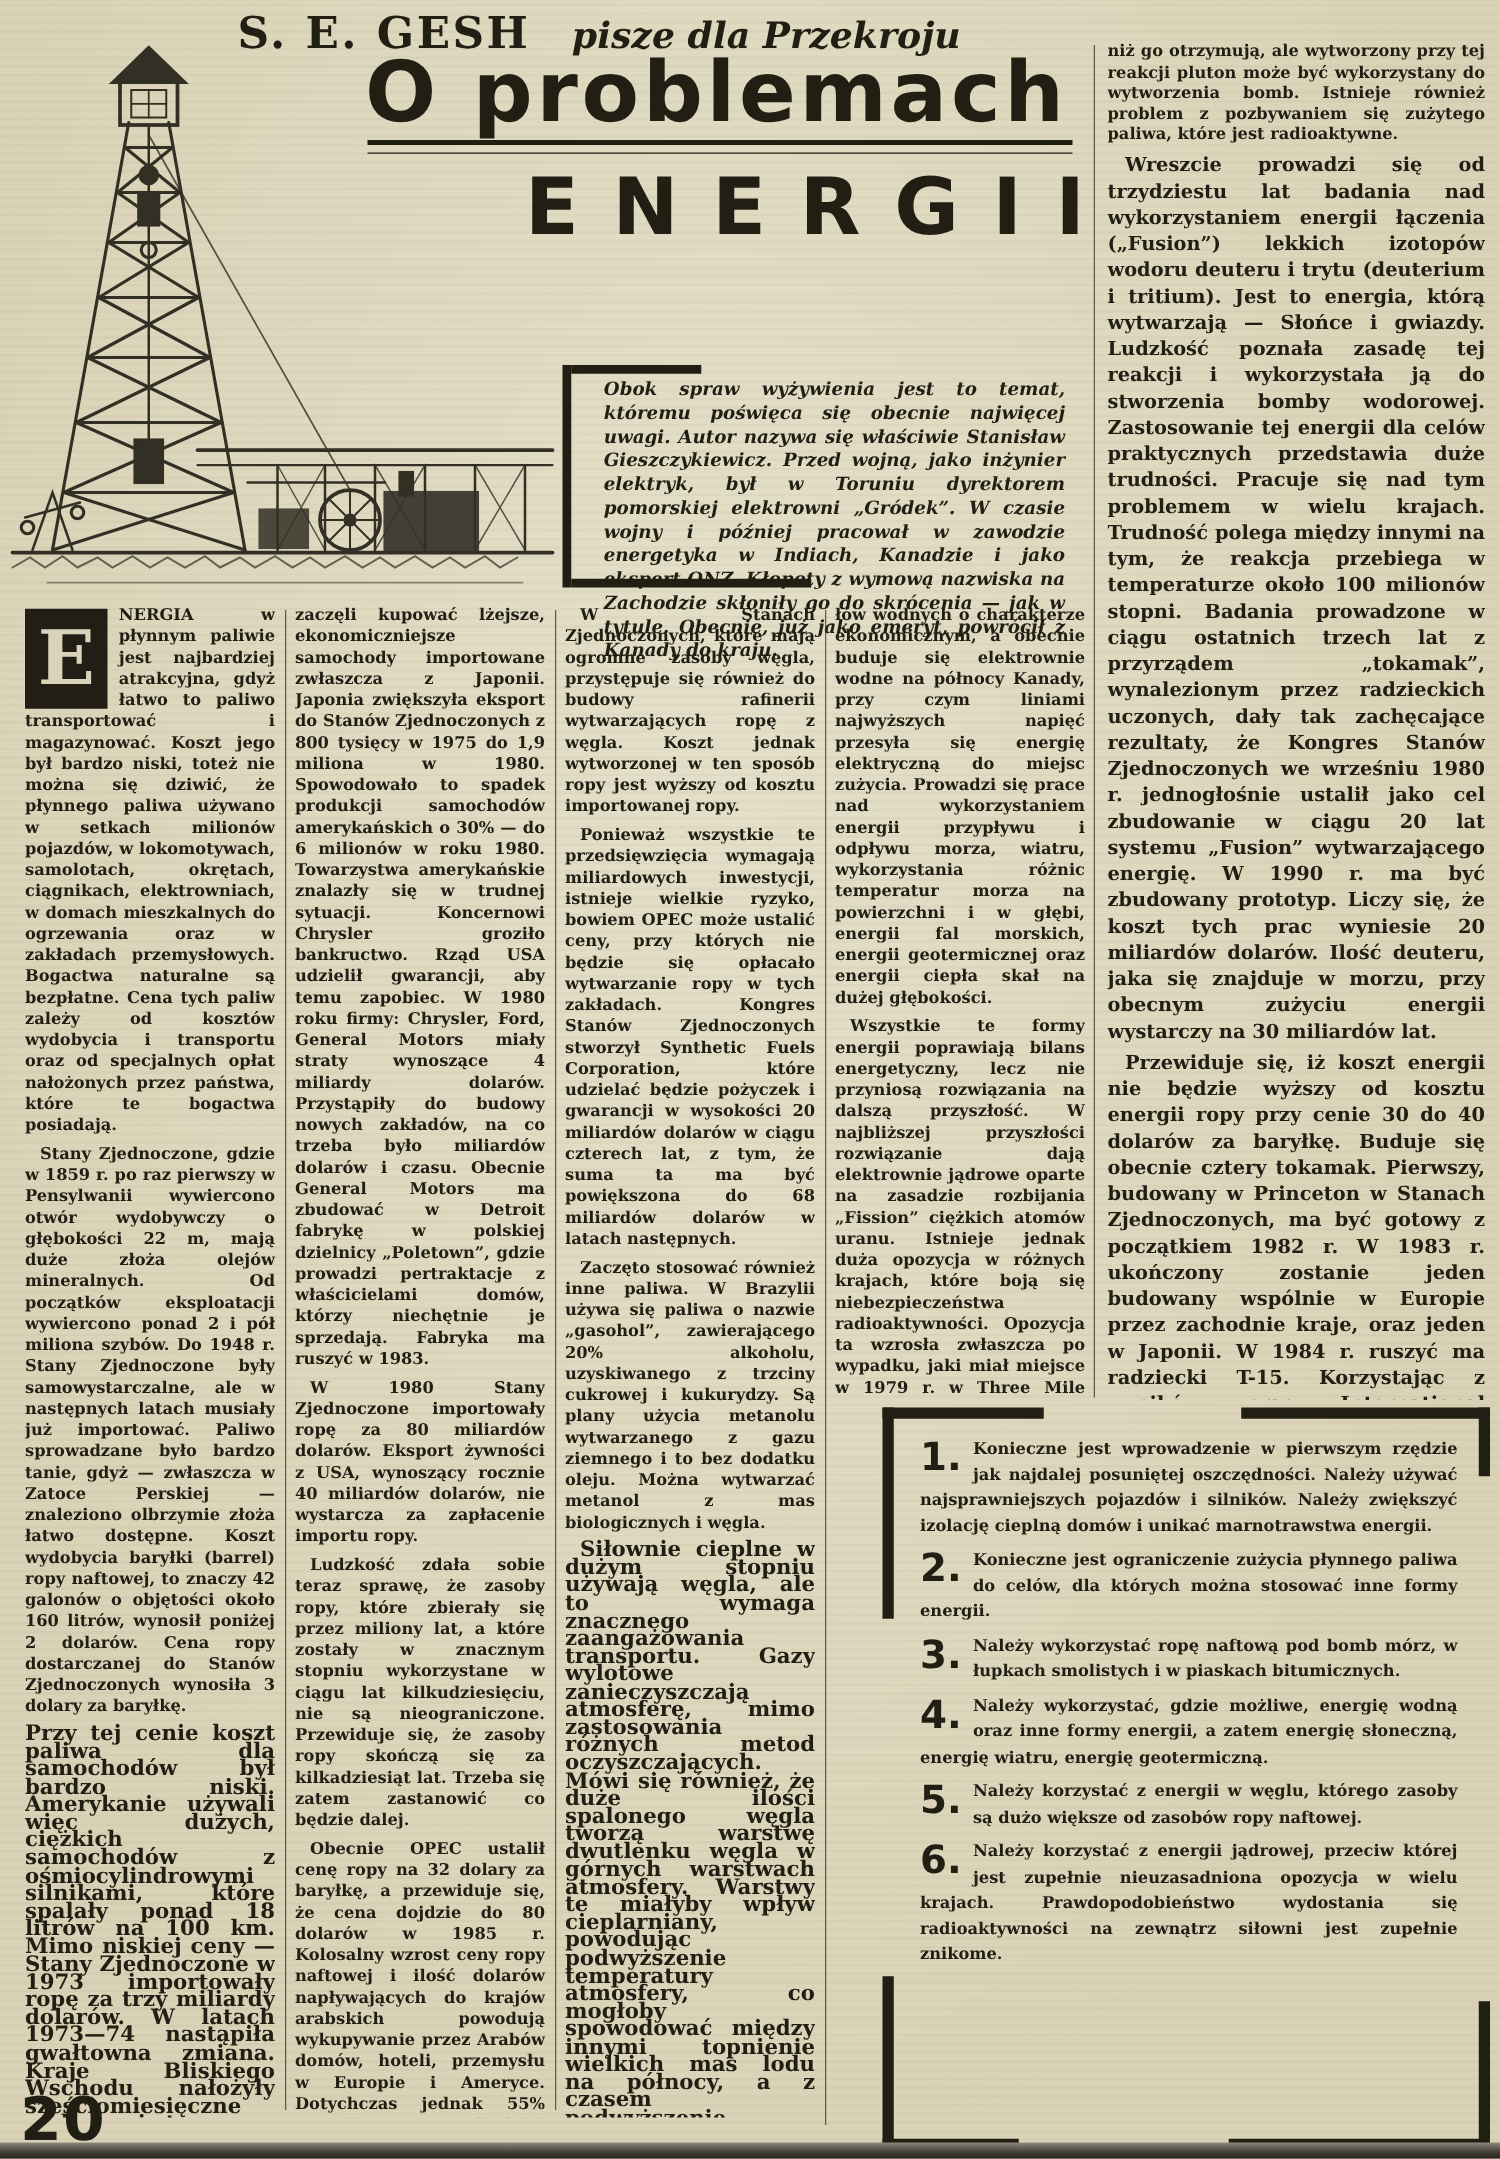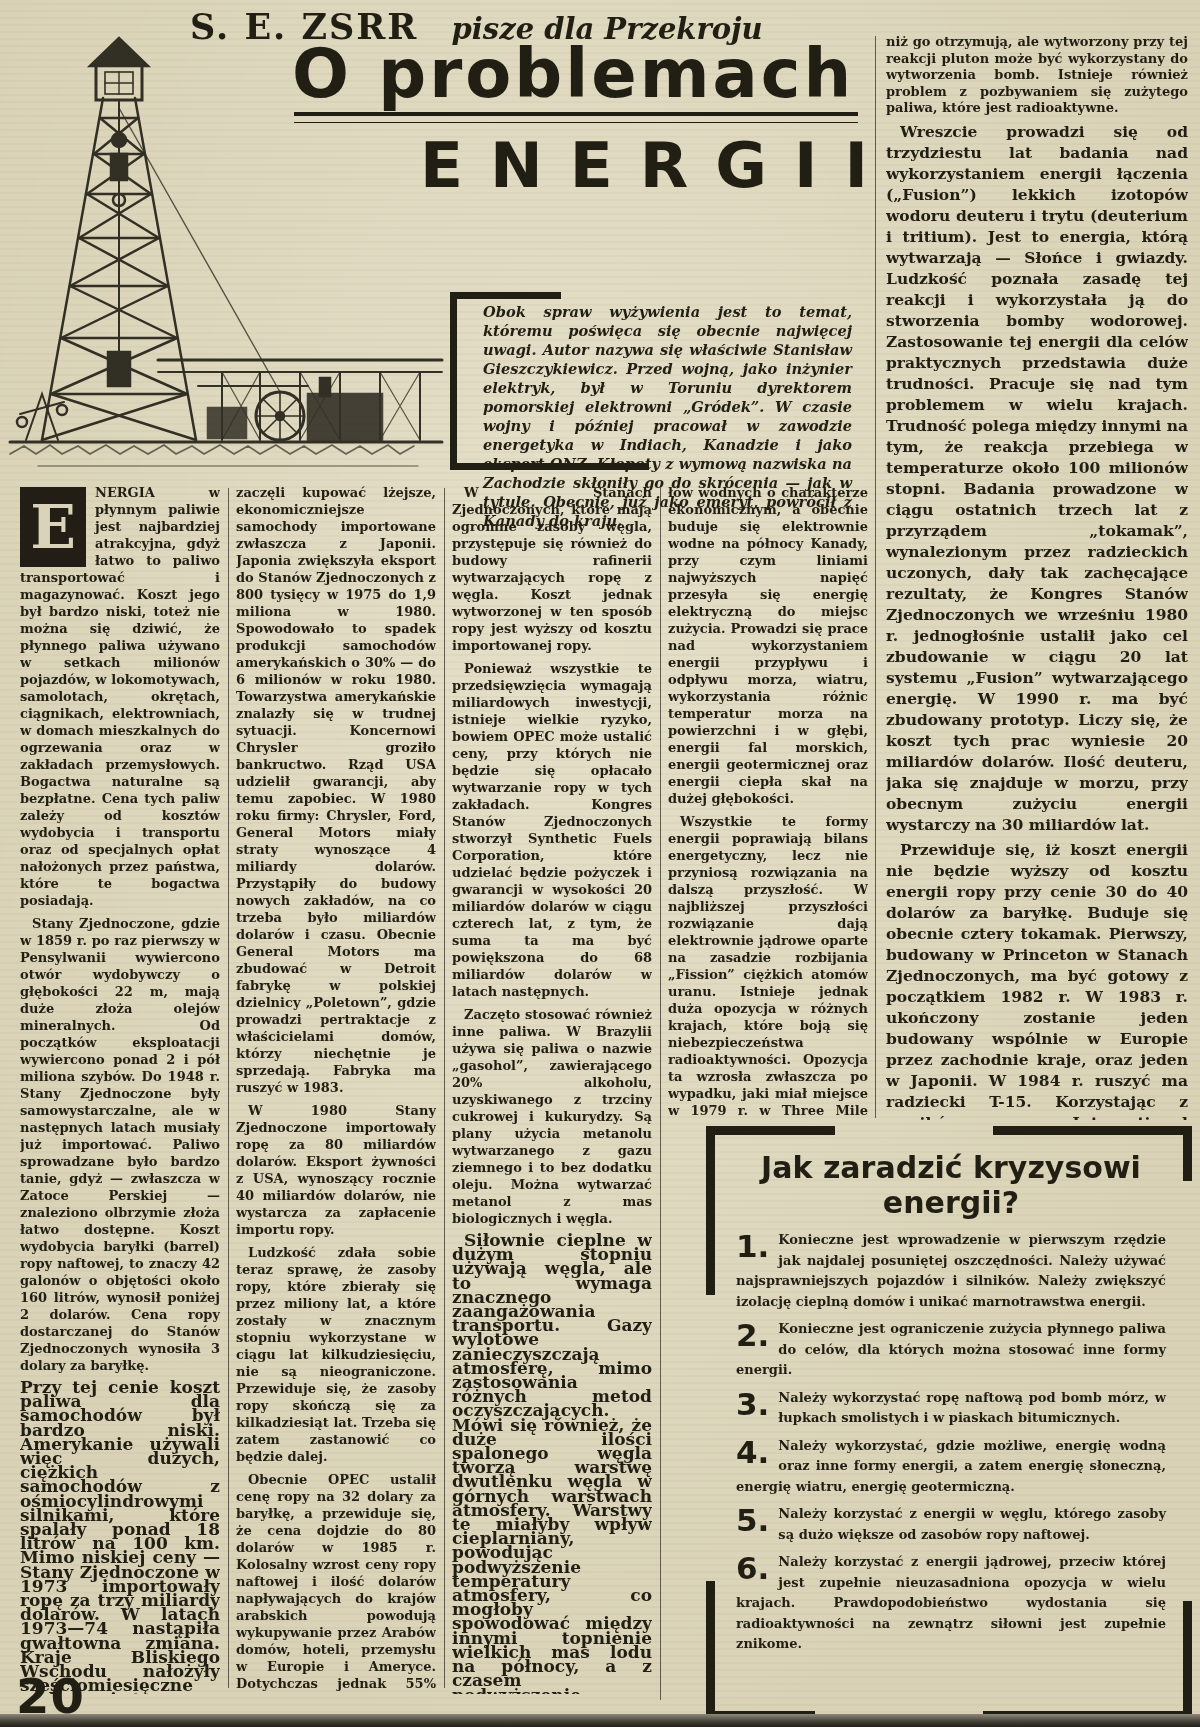--- a/index.html
+++ b/index.html
@@ -63,21 +63,21 @@
   .ritem .rtext{font-weight:700;font-size:13px;line-height:20.5px;text-align:justify;display:block;}
   .ritem:after{content:"";display:block;clear:both;}
   
   .pagenum{left:16px;top:1668px;font-weight:700;font-size:48px;font-family:"DejaVu Sans",sans-serif;letter-spacing:1px;}
   .bottom-edge{left:0;bottom:0;width:1200px;height:13px;background:linear-gradient(#8c887c,#413e35 60%,#23211c);}
 </style>
 </head>
 <body>
 
 <div class="abs masthead">
-  <span class="author">S. E. ZSRR</span>
+  <span class="author">S. E. GESH</span>
   <span class="script">pisze dla Przekroju</span>
 </div>
 
 <div class="abs titleblock">
   <div class="title1">O problemach</div>
   <div class="title-underline"></div>
   <div class="title2">ENERGII</div>
 </div>
 
 <svg class="abs derrick" viewBox="0 0 436 460" fill="none" stroke="#26231a" stroke-width="2.5" stroke-linecap="round">
@@ -185,21 +185,20 @@
   <p class="indent">Wreszcie prowadzi się od trzydziestu lat badania nad wykorzystaniem energii łączenia („Fusion”) lekkich izotopów wodoru deuteru i trytu (deuterium i tritium). Jest to energia, którą wytwarzają — Słońce i gwiazdy. Ludzkość poznała zasadę tej reakcji i wykorzystała ją do stworzenia bomby wodorowej. Zastosowanie tej energii dla celów praktycznych przedstawia duże trudności. Pracuje się nad tym problemem w wielu krajach. Trudność polega między innymi na tym, że reakcja przebiega w temperaturze około 100 milionów stopni. Badania prowadzone w ciągu ostatnich trzech lat z przyrządem „tokamak”, wynalezionym przez radzieckich uczonych, dały tak zachęcające rezultaty, że Kongres Stanów Zjednoczonych we wrześniu 1980 r. jednogłośnie ustalił jako cel zbudowanie w ciągu 20 lat systemu „Fusion” wytwarzającego energię. W 1990 r. ma być zbudowany prototyp. Liczy się, że koszt tych prac wyniesie 20 miliardów dolarów. Ilość deuteru, jaka się znajduje w morzu, przy obecnym zużyciu energii wystarczy na 30 miliardów lat.</p>
   <p class="indent">Przewiduje się, iż koszt energii nie będzie wyższy od kosztu energii ropy przy cenie 30 do 40 dolarów za baryłkę. Buduje się obecnie cztery tokamak. Pierwszy, budowany w Princeton w Stanach Zjednoczonych, ma być gotowy z początkiem 1982 r. W 1983 r. ukończony zostanie jeden budowany wspólnie w Europie przez zachodnie kraje, oraz jeden w Japonii. W 1984 r. ruszyć ma radziecki T-15. Korzystając z wyników prac International Atomic Energy Agency ma być zbudowany międzynarodowy tokamak nazwany INTOR. Przewiduje się również badanie odmiennych metod, których jest wiele.</p>
 
 </div>
 
 <div class="abs remedy">
   <div class="bracket b-tl"></div>
   <div class="bracket b-tr"></div>
   <div class="bracket b-bl"></div>
   <div class="bracket b-br"></div>
-  <h2>Jak zaradzić kryzysowi energii?</h2>
   <div class="ritem">
     <span class="num">1.</span>
     <span class="rtext">Konieczne jest wprowadzenie w pierwszym rzędzie jak najdalej posuniętej oszczędności. Należy używać najsprawniejszych pojazdów i silników. Należy zwiększyć izolację cieplną domów i unikać marnotrawstwa energii.</span>
   </div>
   <div class="ritem">
     <span class="num">2.</span>
     <span class="rtext">Konieczne jest ograniczenie zużycia płynnego paliwa do celów, dla których można stosować inne formy energii.</span>
   </div>
   <div class="ritem">
     <span class="num">3.</span>

